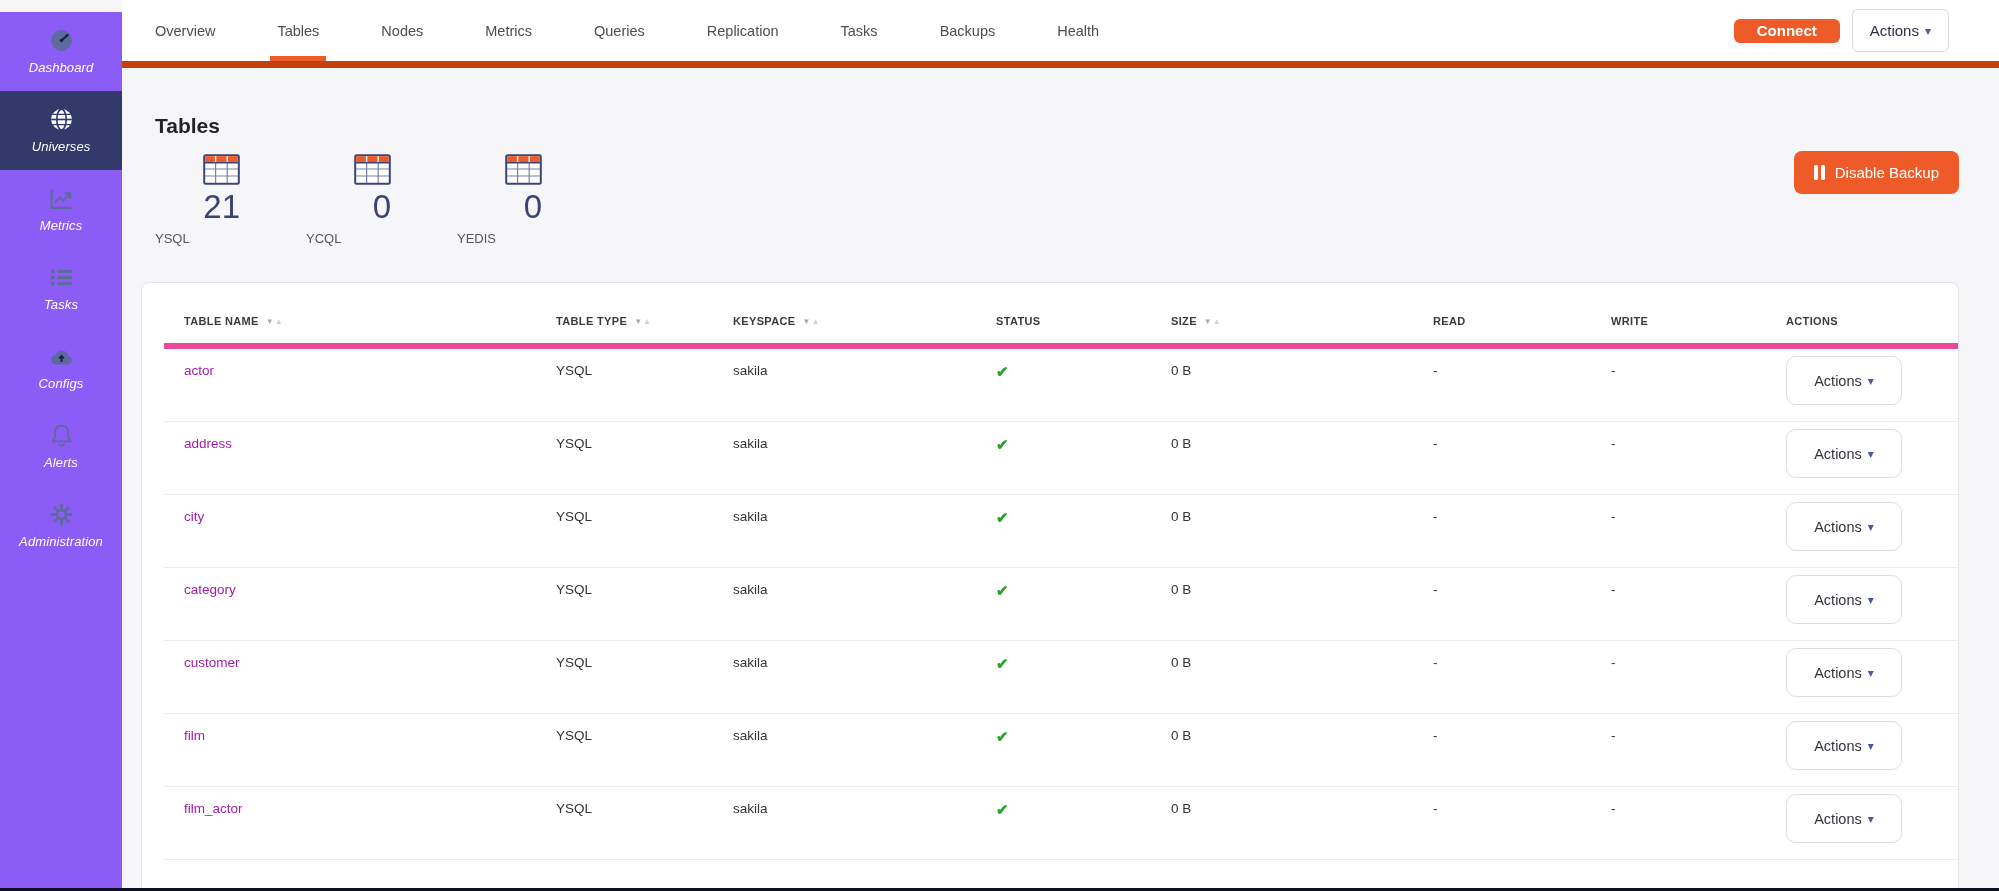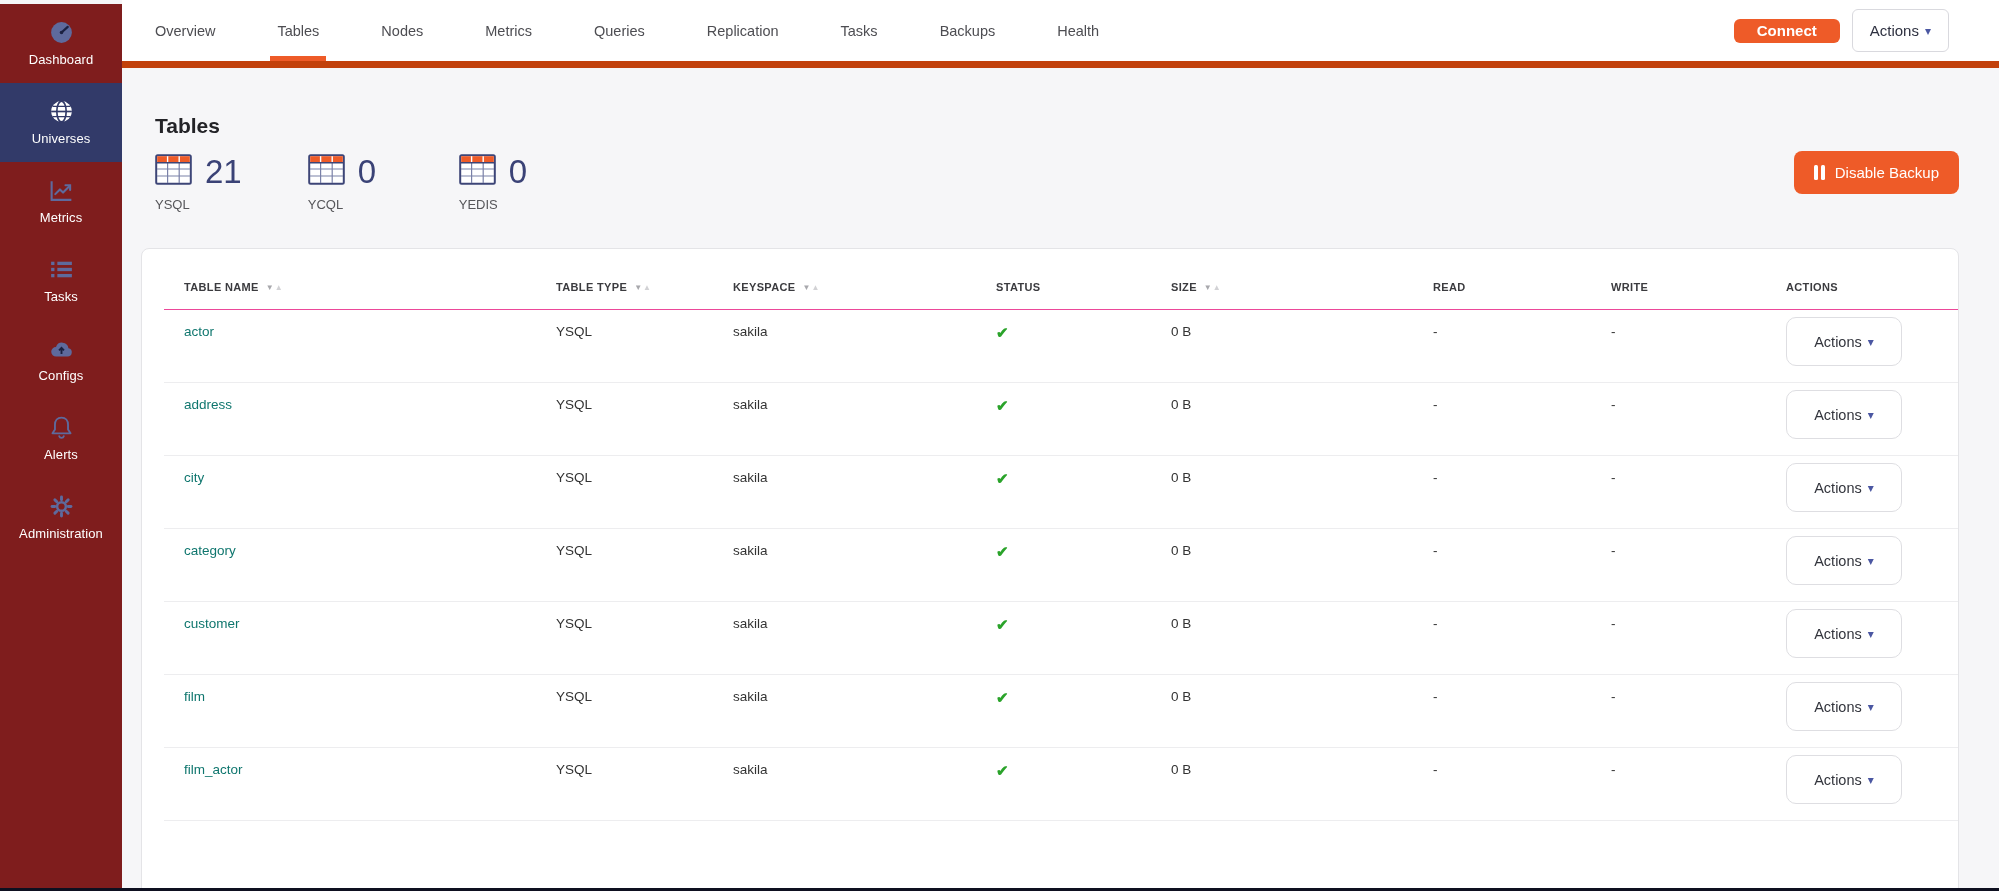--- a/index.html
+++ b/index.html
@@ -4,21 +4,21 @@
 <style>
   * { box-sizing: content-box; }
   html,body { margin:0; padding:0; }
   body {
     width:1999px; height:891px; overflow:hidden; position:relative;
     background:#f6f6f8; font-family:"Liberation Sans", sans-serif;
     -webkit-font-smoothing:antialiased;
   }
 
   
-  .sidebar { position:fixed; left:0; top:4px; bottom:0; width:122px; background:#7f1d1d; z-index:5; }
+  .sidebar { position:fixed; left:0; top:12px; bottom:0; width:122px; background:#8b5cf6; z-index:5;font-style:italic; }
   .side-item { display:flex; flex-direction:column; align-items:center; padding:15px 0 16px; cursor:pointer; }
   .side-item.active { background:#323a69; }
   .side-icon { height:27px; display:flex; align-items:center; justify-content:center; color:#5e6a9d; }
   .side-item.active .side-icon { color:#ffffff; }
   .side-label { margin-top:6px; font-size:13px; color:#ffffff; letter-spacing:.1px; }
   .side-item .cut  { stroke:#1b2142; }
   .side-item .cutf { fill:#1b2142; }
   .side-item.active .cut  { stroke:#323a69; }
 
   
@@ -35,42 +35,42 @@
   .btn-actions-top { background:#fff; color:#2e3140; border:1px solid #d9d9de; border-radius:6px;
                  height:41px; padding:0 17px; font-size:15px; font-family:inherit; cursor:pointer;
                  display:flex; align-items:center; }
   .caret { color:#4b57a2; font-size:12px; margin-left:6px; line-height:1; }
 
   
   .content { position:relative; padding:30px 40px 0 19px; }
   .page-title { margin:16px 0 0 14px; font-size:21px; font-weight:700; color:#232327; }
   .stats { display:flex; gap:66px; margin:16px 0 0 14px; }
   .stat { min-width:85px; }
-  .stat-top { display:flex; align-items:center; gap:13px; }
+  .stat-top { display:flex; align-items:flex-end; gap:1px;flex-direction:column; }
   .stat-value { font-size:33px; color:#3a4276; font-weight:500; line-height:1; }
   .stat-label { font-size:13px; color:#56565a; margin-top:8px; }
 
   .btn-disable { position:absolute; top:83px; right:40px; height:43px; border-radius:8px;
                  background:#ee5b28; color:#fff; border:none; display:flex; align-items:center;
                  gap:10px; padding:0 20px; font-size:15px; font-weight:400; font-family:inherit; cursor:pointer; }
   .pause { display:flex; gap:3px; }
   .pause i { display:block; width:4px; height:15px; background:#fff; border-radius:1.5px; }
 
   
   .card { margin-top:36px; background:#fff; border:1px solid #e4e4e7; border-radius:8px;
           padding:0 22px; height:720px; overflow:hidden; }
   table { width:100%; border-collapse:collapse; table-layout:fixed; }
   th { text-align:left; font-size:11px; font-weight:700; letter-spacing:.35px; color:#3b3b3f;
-       padding:32px 0 16px 0; border-bottom:1px solid #ec4899; white-space:nowrap; }
+       padding:32px 0 16px 0; border-bottom:6px solid #ec4899; white-space:nowrap; }
   th:first-child, td:first-child { padding-left:20px; }
   td { vertical-align:top; padding:14px 0 0 0; height:58px; font-size:13.5px; color:#333;
        border-bottom:1px solid #ededef; }
   .sort { margin-left:7px; font-size:8px; letter-spacing:1px; vertical-align:1px; cursor:pointer; }
   .sort .d { color:#a8a8ac; } .sort .u { color:#d2d2d5; }
-  .tname { color:#0f766e; cursor:pointer; text-decoration:none;margin-top:24px; }
+  .tname { color:#a21caf; cursor:pointer; text-decoration:none;margin-top:24px; }
   .check { color:#2aa32a; font-size:15px; font-weight:700; }
   .actions-cell { padding-top:7px; }
   .btn-row-actions { width:102px; height:45px; background:#fff; border:1px solid #dedee2;
         border-radius:10px; font-size:14.5px; color:#32343c; font-family:inherit; cursor:pointer;
         display:flex; align-items:center; justify-content:center; }
 
   .bottom-strip { position:fixed; left:0; right:0; bottom:0; height:3px; background:#0e1020; z-index:10; }
 </style>
 </head>
 <body>

